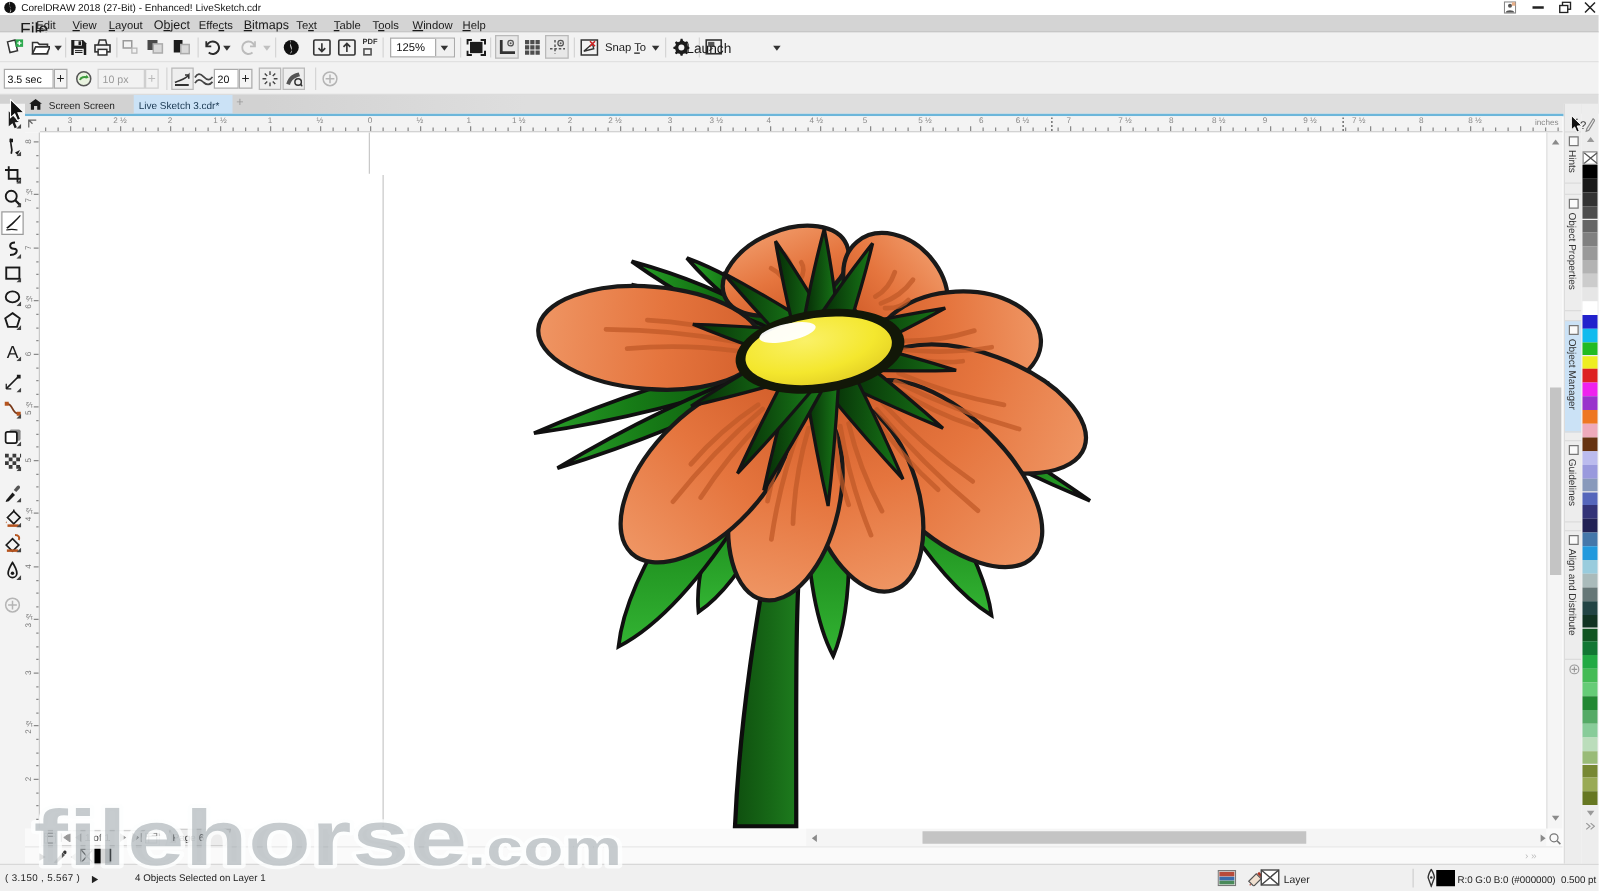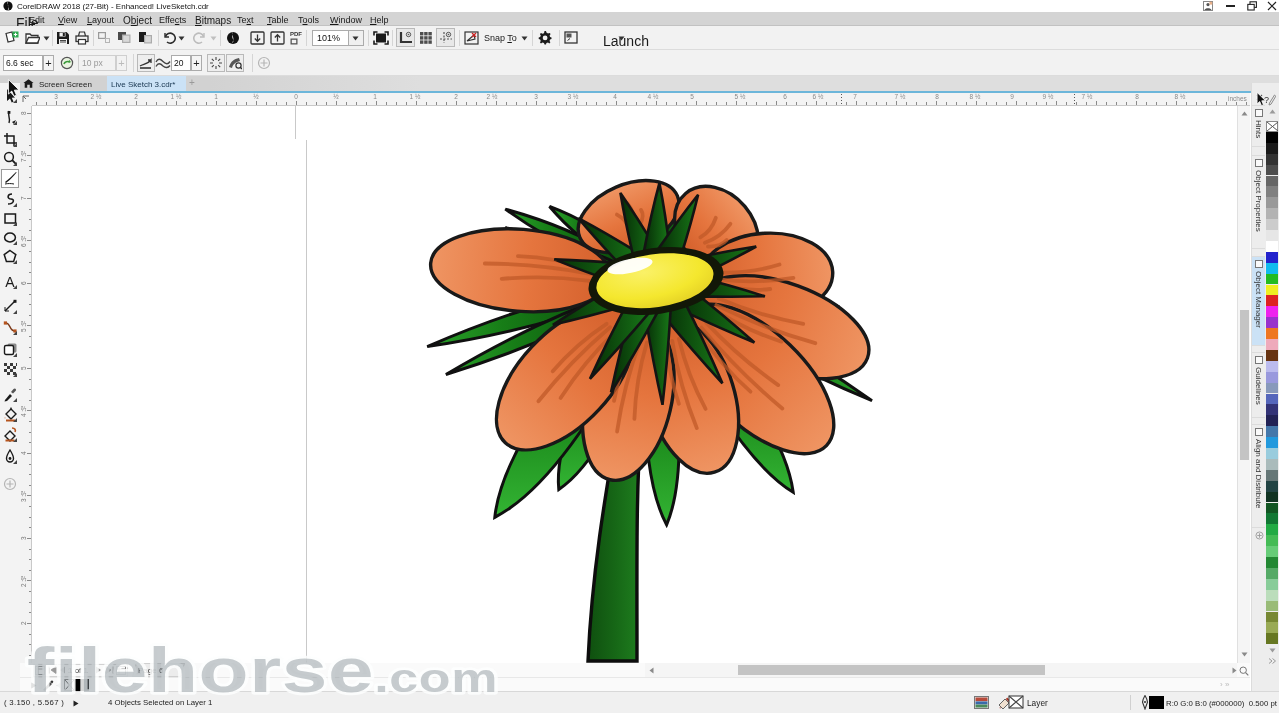--- a/index.html
+++ b/index.html
@@ -111,21 +111,21 @@
     <rect x="1" y="1" width="13" height="12" rx="1" fill="none" stroke="#333" stroke-width="1.3"></rect>
     <path d="M7.5 10.5 V4 M4.8 6.5 L7.5 3.7 L10.2 6.5" fill="none" stroke="#333" stroke-width="1.3"></path>
   </svg>
 <div class="abs" style="left:290px;top:31px;font-size:6px;font-weight:bold;color:#333;line-height:6px">PDF</div>
 <svg class="ic" style="left:290px;top:38px" width="8" height="7" viewBox="0 0 8 7">
     <rect x="0.5" y="0.5" width="7" height="6" fill="#555"></rect>
     <rect x="1.8" y="1.8" width="4.4" height="3.4" fill="#f2f2f2"></rect>
   </svg>
 <div class="abs" style="left:306px;top:30px;width:1px;height:16px;background:#d5d5d5"></div>
 <div class="abs" style="left:312px;top:30px;width:52px;height:16px;background:#fff;border:1px solid #ababab"></div>
-<div class="abs" style="left:317px;top:33px;font-size:9px;color:#111">101%</div>
+<div class="abs" style="left:317px;top:33px;font-size:9px;color:#111">125%</div>
 <div class="abs" style="left:348px;top:31px;width:15px;height:14px;background:#f0f0f0;border-left:1px solid #ababab"></div>
 <svg class="ic" style="left:352px;top:36px" width="7" height="5" viewBox="0 0 7 5">
     <path d="M0.5 0.5 L6.5 0.5 L3.5 4.5Z" fill="#333"></path>
   </svg>
 <div class="abs" style="left:368px;top:30px;width:1px;height:16px;background:#d5d5d5"></div>
 <svg class="ic" style="left:373px;top:31px" width="16" height="14" viewBox="0 0 16 14">
     <rect x="3" y="2.5" width="10" height="9" fill="#1b1b1b"></rect>
     <path d="M1 4.5 V1 H4.5 M11.5 1 H15 V4.5 M15 9.5 V13 H11.5 M4.5 13 H1 V9.5" fill="none" stroke="#1b1b1b" stroke-width="1.6"></path>
   </svg>
 <div class="abs" style="left:392px;top:30px;width:1px;height:16px;background:#d5d5d5"></div>
@@ -168,27 +168,27 @@
 <svg class="ic" style="left:537px;top:30px" width="15" height="15" viewBox="0 0 15 15">
     <path d="M7.5 1 L9 1 L9.4 2.6 A5 5 0 0 1 11 3.5 L12.6 2.9 L13.6 4.1 L12.6 5.4 A5 5 0 0 1 13 7 L14.5 7.5 L14.5 9 L13 9.4 A5 5 0 0 1 12.5 11 L13.4 12.3 L12.3 13.4 L11 12.5 A5 5 0 0 1 9.4 13 L9 14.5 L7.5 14.5 L7 13 A5 5 0 0 1 5.4 12.5 L4 13.4 L2.9 12.3 L3.8 11 A5 5 0 0 1 3.2 9.4 L1.7 9 L1.7 7.5 L3.2 7 A5 5 0 0 1 3.8 5.4 L2.9 4.1 L4 3 L5.4 3.8 A5 5 0 0 1 7 3.2Z" fill="#1b1b1b"></path>
     <circle cx="8.1" cy="7.9" r="2.4" fill="#f2f2f2"></circle>
   </svg>
 <div class="abs" style="left:559px;top:30px;width:1px;height:16px;background:#d5d5d5"></div>
 <svg class="ic" style="left:564px;top:31px" width="14" height="13" viewBox="0 0 14 13">
     <rect x="1" y="1" width="12" height="11" fill="none" stroke="#333" stroke-width="1.3"></rect>
     <rect x="2.5" y="2.5" width="5" height="4" fill="#555"></rect>
     <path d="M3.5 9.5 L6 7.5" stroke="#333" stroke-width="1"></path>
   </svg>
-<div class="abs" style="left:603px;top:33px;font-size:14px;color:#1a1a1a">Launch</div>
+<div class="abs" style="left:549px;top:33px;font-size:11px;color:#1a1a1a">Launch</div>
 <svg class="ic" style="left:618px;top:36px" width="7" height="5" viewBox="0 0 7 5">
     <path d="M0.5 0.5 L6.5 0.5 L3.5 4.5Z" fill="#333"></path>
   </svg>
 <div class="abs" style="left:0;top:50px;width:1279px;height:26px;background:#f2f2f2;border-bottom:1px solid #dcdcdc"></div>
 <div class="abs" style="left:3px;top:55px;width:40px;height:16px;background:#fff;border:1px solid #ababab"></div>
-<div class="abs" style="left:6px;top:58px;font-size:8.5px;color:#111">6.6 sec</div>
+<div class="abs" style="left:6px;top:58px;font-size:8.5px;color:#111">3.5 sec</div>
 <div class="abs" style="left:43px;top:55px;width:11px;height:16px;background:#f4f4f4;border:1px solid #ababab;font-size:11px;color:#222;text-align:center;line-height:14px">+</div>
 <svg class="ic" style="left:60px;top:56px" width="14" height="14" viewBox="0 0 14 14">
     <circle cx="7" cy="7" r="5.6" fill="#e9f3e0" stroke="#555" stroke-width="1.2"></circle>
     <path d="M4 8 A4 3 0 0 1 10 6" fill="none" stroke="#3c9b3c" stroke-width="1.6"></path>
     <path d="M9.2 3.8 L11 6.2 L8.2 6.6Z" fill="#3c9b3c"></path>
   </svg>
 <div class="abs" style="left:78px;top:55px;width:38px;height:16px;background:#f2f2f2;border:1px solid #cfcfcf"></div>
 <div class="abs" style="left:82px;top:58px;font-size:8.5px;color:#9a9a9a">10 px</div>
 <div class="abs" style="left:116px;top:55px;width:11px;height:16px;background:#f2f2f2;border:1px solid #cfcfcf;font-size:11px;color:#bbb;text-align:center;line-height:14px">+</div>
 <div class="abs" style="left:133px;top:54px;width:1px;height:18px;background:#d5d5d5"></div>

